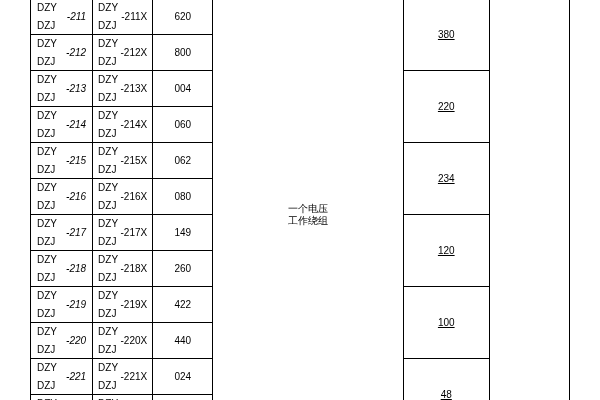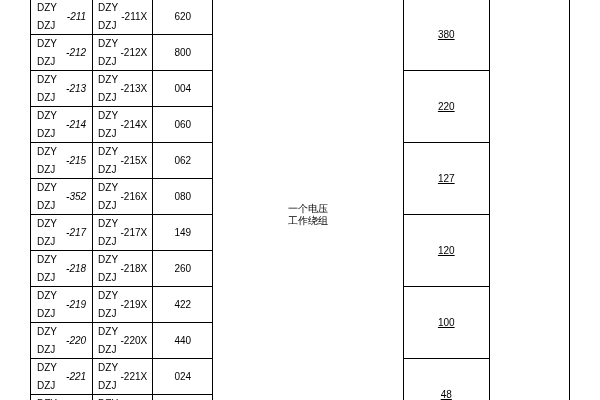--- a/index.html
+++ b/index.html
@@ -219,29 +219,29 @@
           </span>
         </td>
         <td class="code-cell">
           <span class="code-stack">
             <span class="code-top">DZY</span>
             <span class="code-bottom">DZJ</span>
             <span class="code-suffix">-215X</span>
           </span>
         </td>
         <td class="num-cell">062</td>
-        <td class="volt-cell" rowspan="2">127</td>
-      </tr>
-
-      <tr>
-        <td class="model-cell">
-          <span class="model-stack">
-            <span class="model-top">DZY</span>
-            <span class="model-bottom">DZJ</span>
-            <span class="model-suffix">-352</span>
+        <td class="volt-cell" rowspan="2">234</td>
+      </tr>
+
+      <tr>
+        <td class="model-cell">
+          <span class="model-stack">
+            <span class="model-top">DZY</span>
+            <span class="model-bottom">DZJ</span>
+            <span class="model-suffix">-216</span>
           </span>
         </td>
         <td class="code-cell">
           <span class="code-stack">
             <span class="code-top">DZY</span>
             <span class="code-bottom">DZJ</span>
             <span class="code-suffix">-216X</span>
           </span>
         </td>
         <td class="num-cell">080</td>

